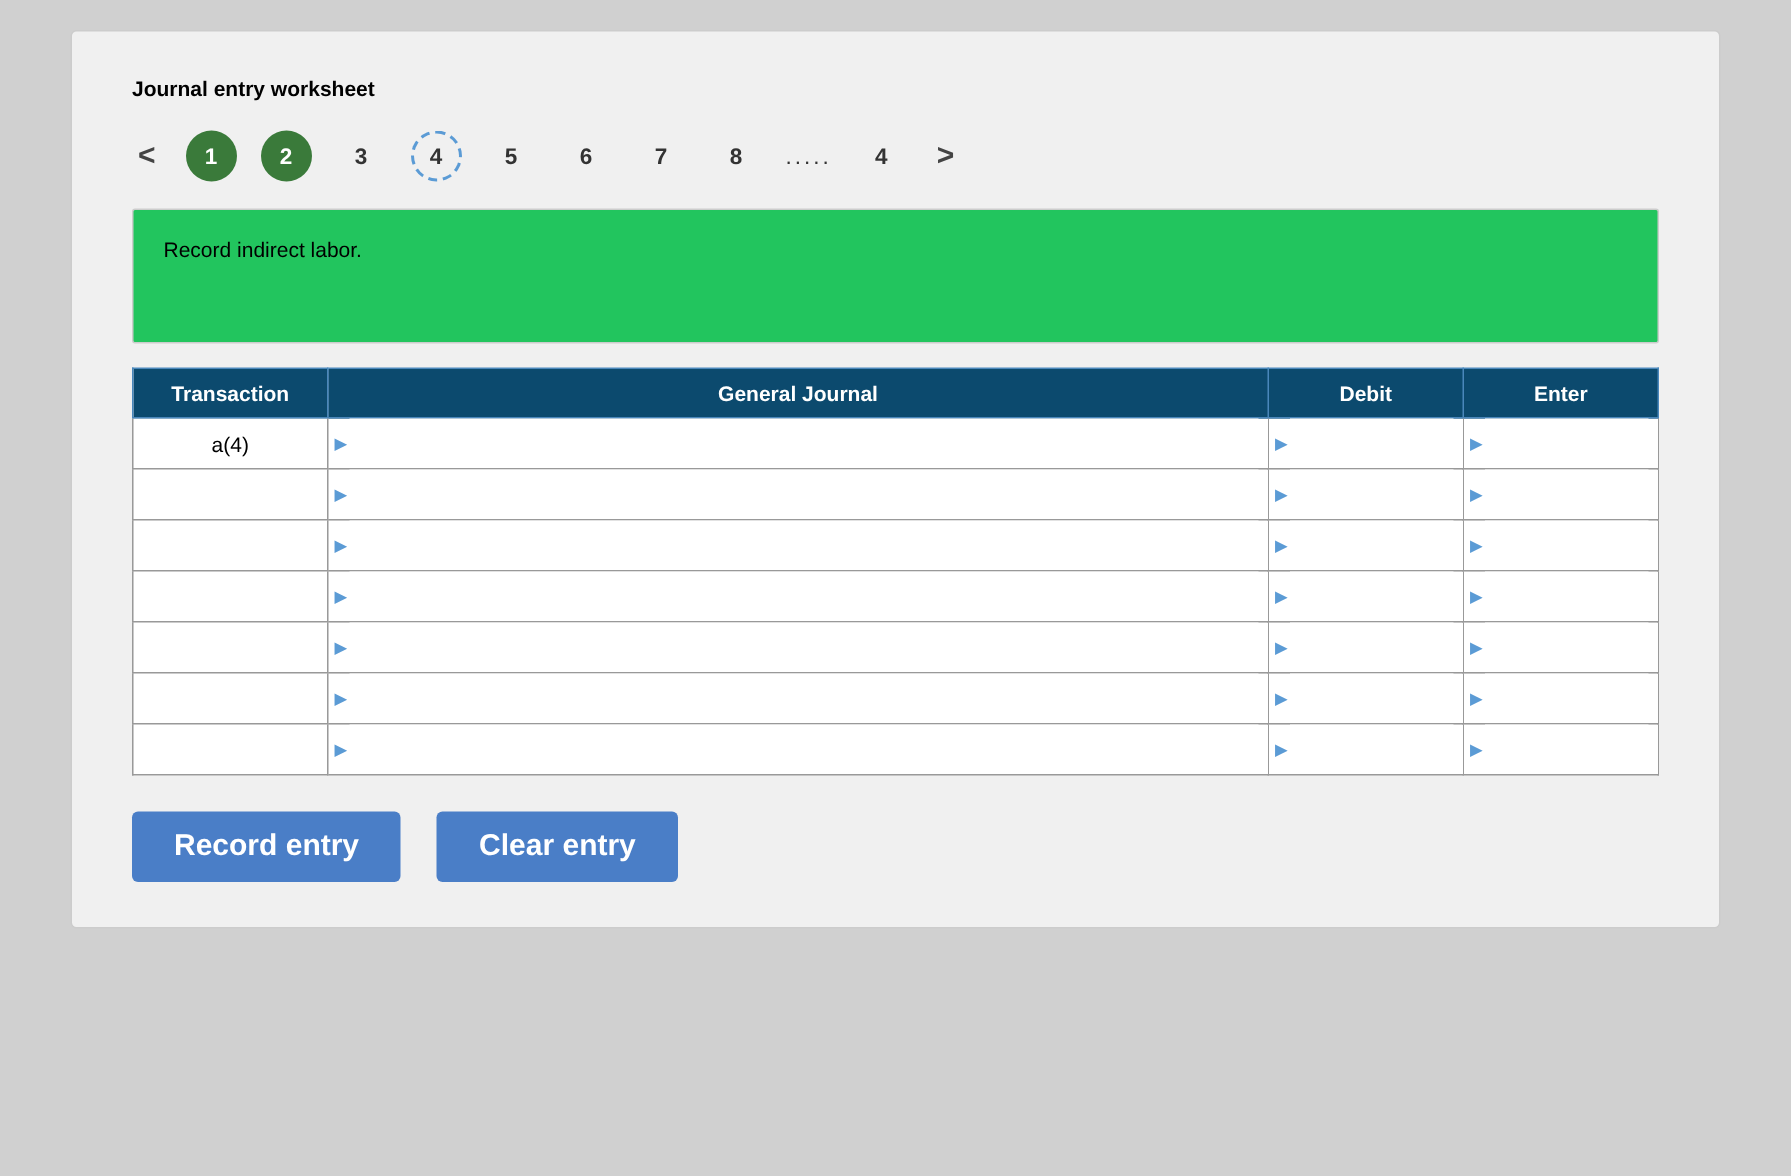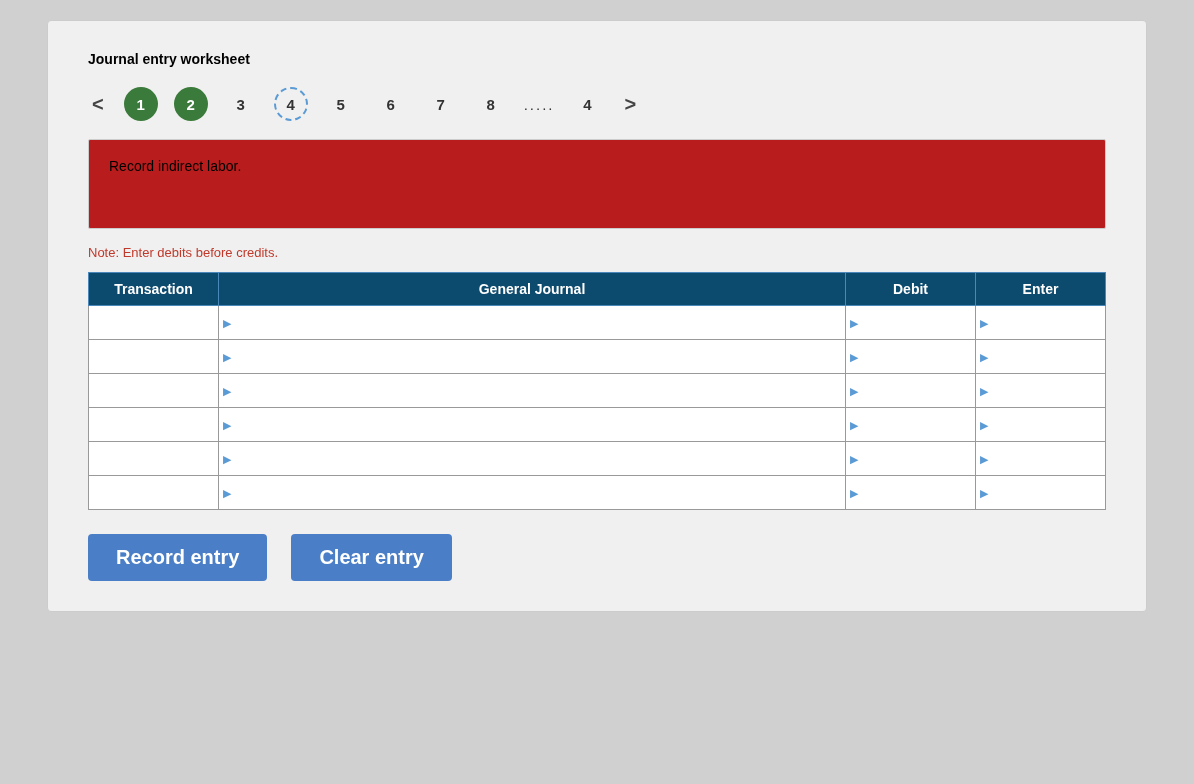--- a/index.html
+++ b/index.html
@@ -64,21 +64,21 @@
       background: transparent;
       color: #333;
       border: 2px dashed #5b9bd5;
     }
     .page-ellipsis {
       font-size: 15px;
       color: #333;
       letter-spacing: 2px;
     }
     .instruction-box {
-      background: #b91c1c;
+      background: #22c55e;
       border: 1px solid #ccc;
       padding: 18px 20px;
       margin-bottom: 16px;
       min-height: 90px;
       border-radius: 2px;
     }
     .note-text {
       color: #c0392b;
       font-size: 13px;
       margin-bottom: 12px;
@@ -188,33 +188,38 @@
     <span class="page-ellipsis">.....</span>
     <div class="page-btn plain">4</div>
 
     <span class="page-nav">&gt;</span>
   </div>
 
   <div class="instruction-box">
     <span>Record indirect labor.</span>
   </div>
 
-  <div class="note-text">Note: Enter debits before credits.</div>
 
   <table class="journal-table">
     <thead>
       <tr>
         <th>Transaction</th>
         <th>General Journal</th>
         <th>Debit</th>
         <th>Enter</th>
       </tr>
     </thead>
     <tbody>
       <tr>
+        <td>a(4)</td>
+        <td class="arrow-cell"><input type="text" style="border: none; outline: none; width: 100%; height: 100%; padding-left: 4px;"></td>
+        <td class="debit-cell"><input type="text" style="border: none; outline: none; width: 100%; height: 100%; padding-left: 4px;"></td>
+        <td class="debit-cell"><input type="text" style="border: none; outline: none; width: 100%; height: 100%; padding-left: 4px;"></td>
+      </tr>
+      <tr>
         <td></td>
         <td class="arrow-cell"><input type="text" style="border: none; outline: none; width: 100%; height: 100%; padding-left: 4px;"></td>
         <td class="debit-cell"><input type="text" style="border: none; outline: none; width: 100%; height: 100%; padding-left: 4px;"></td>
         <td class="debit-cell"><input type="text" style="border: none; outline: none; width: 100%; height: 100%; padding-left: 4px;"></td>
       </tr>
       <tr>
         <td></td>
         <td class="arrow-cell"><input type="text" style="border: none; outline: none; width: 100%; height: 100%; padding-left: 4px;"></td>
         <td class="debit-cell"><input type="text" style="border: none; outline: none; width: 100%; height: 100%; padding-left: 4px;"></td>
         <td class="debit-cell"><input type="text" style="border: none; outline: none; width: 100%; height: 100%; padding-left: 4px;"></td>

